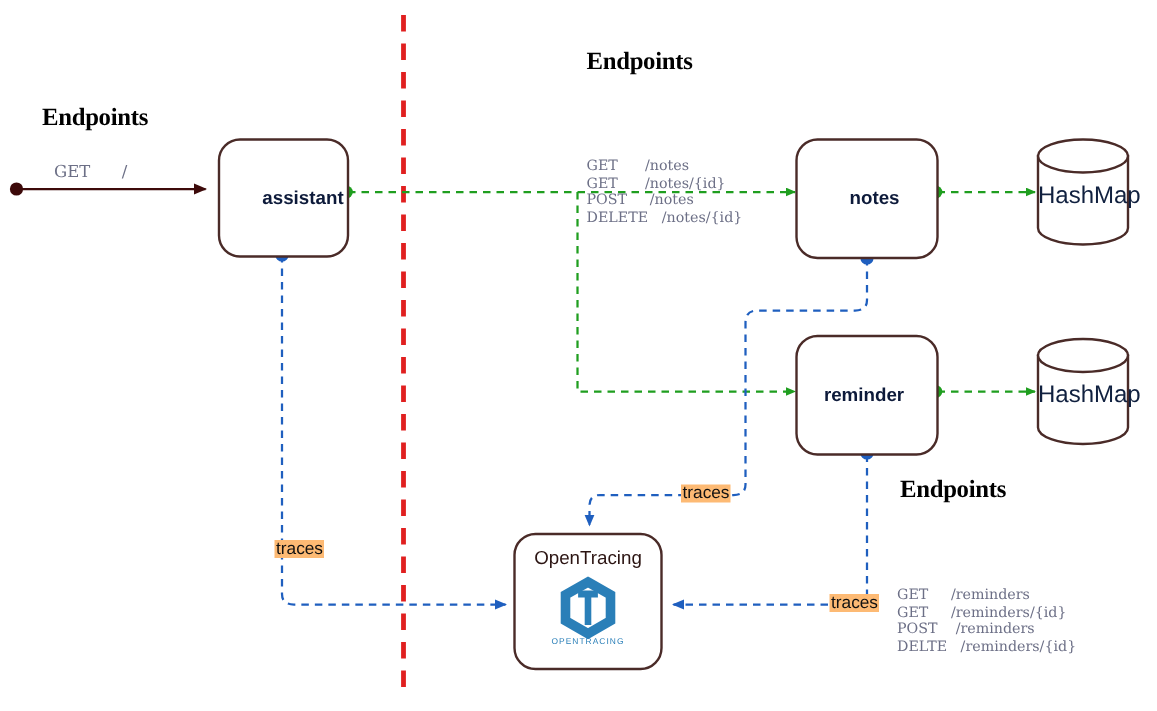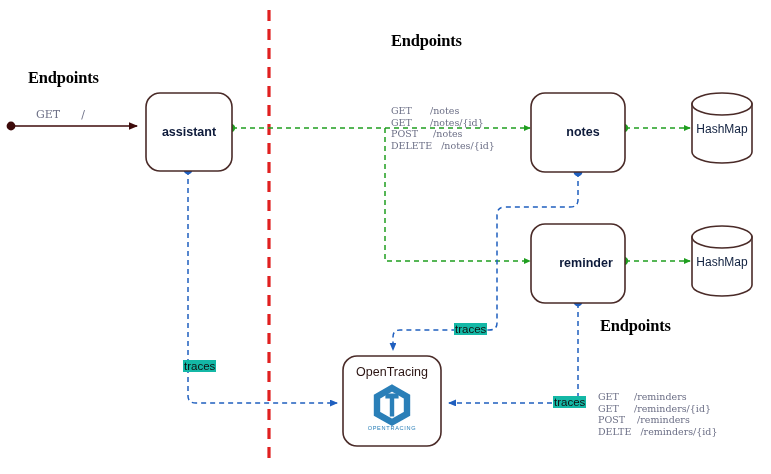--- a/index.html
+++ b/index.html
@@ -40,21 +40,21 @@
     font-size:12.5px;
     color:#0d1a3a;
     white-space:nowrap;
     text-align:center;
   }
 
   
   .ds-label{
     position:absolute;
     font-family:"Liberation Sans", sans-serif;
-    font-size:12px;
+    font-size:16px;
     color:#10203f;
     white-space:nowrap;
     text-align:center;
   }
 
   
   .tracer-title{
     position:absolute;
     font-family:"Liberation Sans", sans-serif;
     font-size:12.5px;
@@ -72,21 +72,21 @@
     text-align:center;
   }
 
   
   .edge-label{
     position:absolute;
     font-family:"Liberation Sans", sans-serif;
     font-size:11.5px;
     color:#111111;
     white-space:nowrap;
-    background:#14b8a6;
+    background:#fdba74;
     padding:0 1px;
   }
 
   
   .req-label{
     position:absolute;
     font-family:"DejaVu Serif", serif;
     font-size:11px;
     color:#6c6f86;
     white-space:pre;
@@ -186,23 +186,23 @@
 GET      /notes/{id}
 POST     /notes
 DELETE   /notes/{id}</div>
 
   <div class="ovl heading" style="left:600px;top:316px;">Endpoints</div>
   <div class="ovl ep-list" style="left:598px;top:356px;">GET     /reminders
 GET     /reminders/{id}
 POST    /reminders
 DELTE   /reminders/{id}</div>
 
-  <div class="svc-label" style="left:146px;top:125px;width:86px;">assistant</div>
+  <div class="svc-label" style="left:146px;top:125px;width:86px;padding-left:13px;">assistant</div>
   <div class="svc-label" style="left:531px;top:125px;width:104px;">notes</div>
-  <div class="svc-label" style="left:531px;top:256px;width:90px;margin-left:10px;">reminder</div>
+  <div class="svc-label" style="left:531px;top:256px;width:90px;">reminder</div>
 
   <div class="ds-label" style="left:692px;top:122px;width:60px;">HashMap</div>
   <div class="ds-label" style="left:692px;top:255px;width:60px;">HashMap</div>
 
   <div class="tracer-title" style="left:343px;top:365px;width:98px;">OpenTracing</div>
   <div class="tracer-wordmark" style="left:343px;top:425px;width:98px;">OPENTRACING</div>
 
   <div class="edge-label" style="left:183px;top:360px;">traces</div>
   <div class="edge-label" style="left:454px;top:323px;">traces</div>
   <div class="edge-label" style="left:553px;top:396px;">traces</div>

